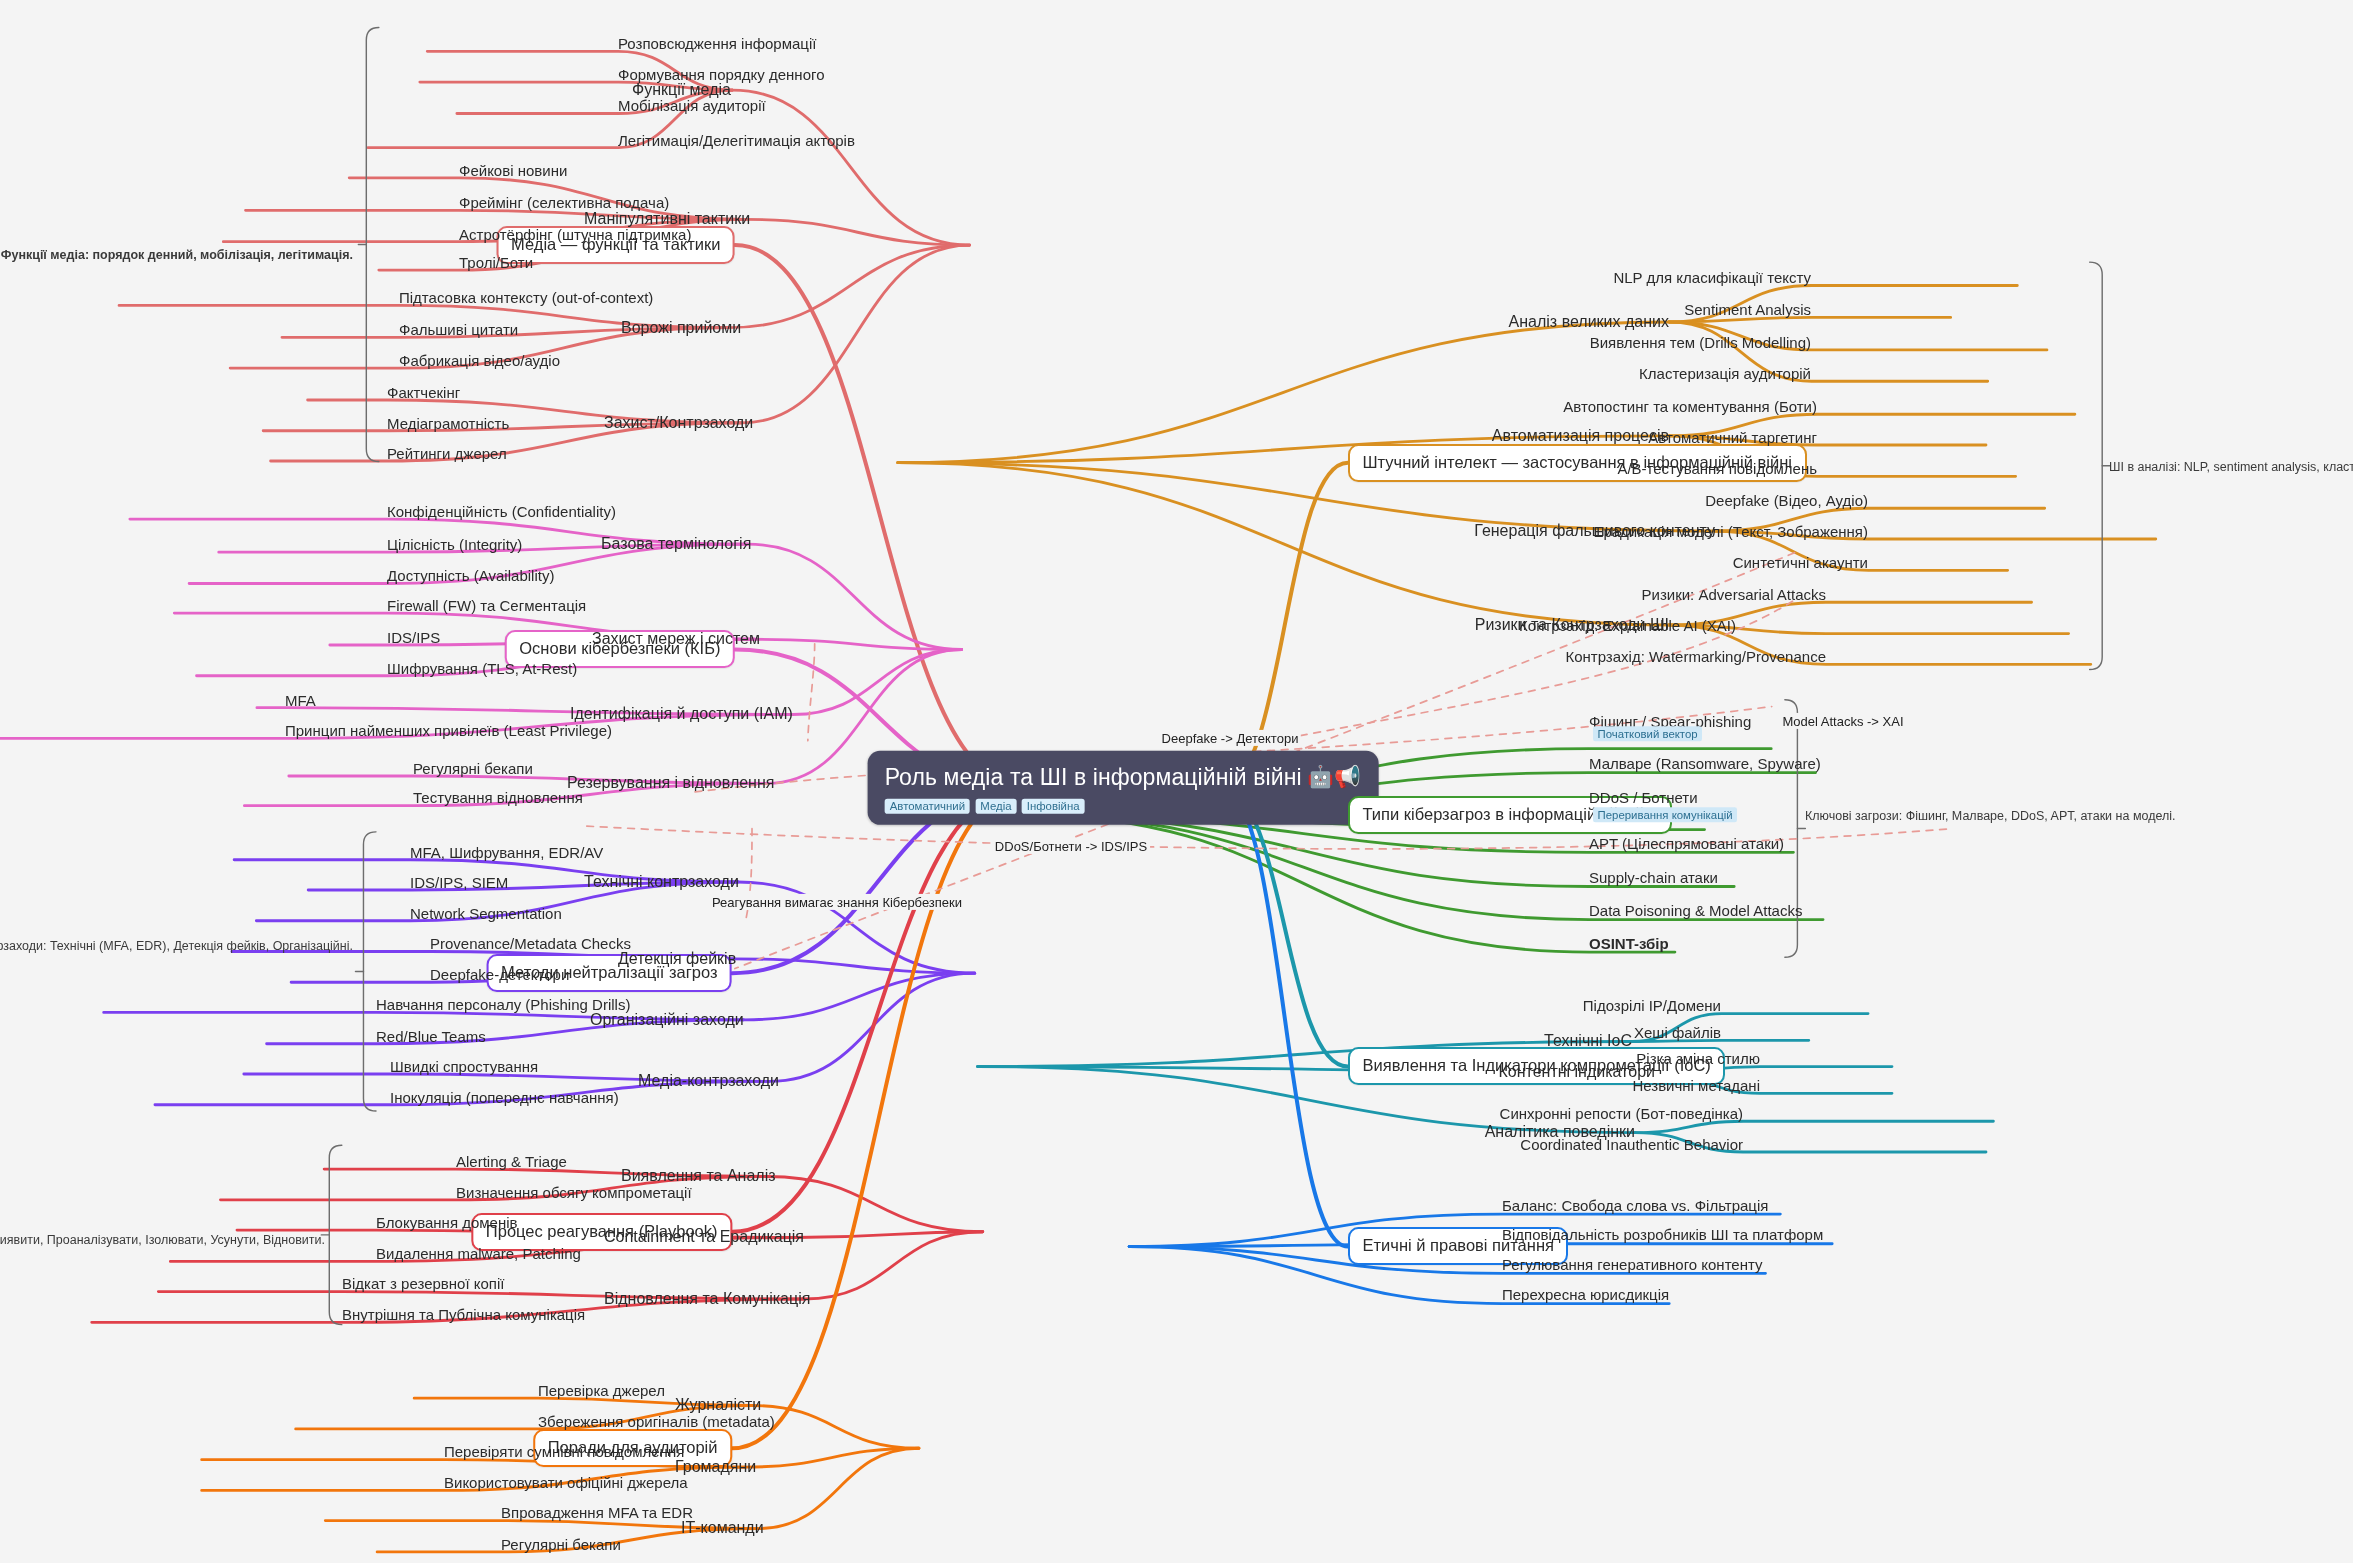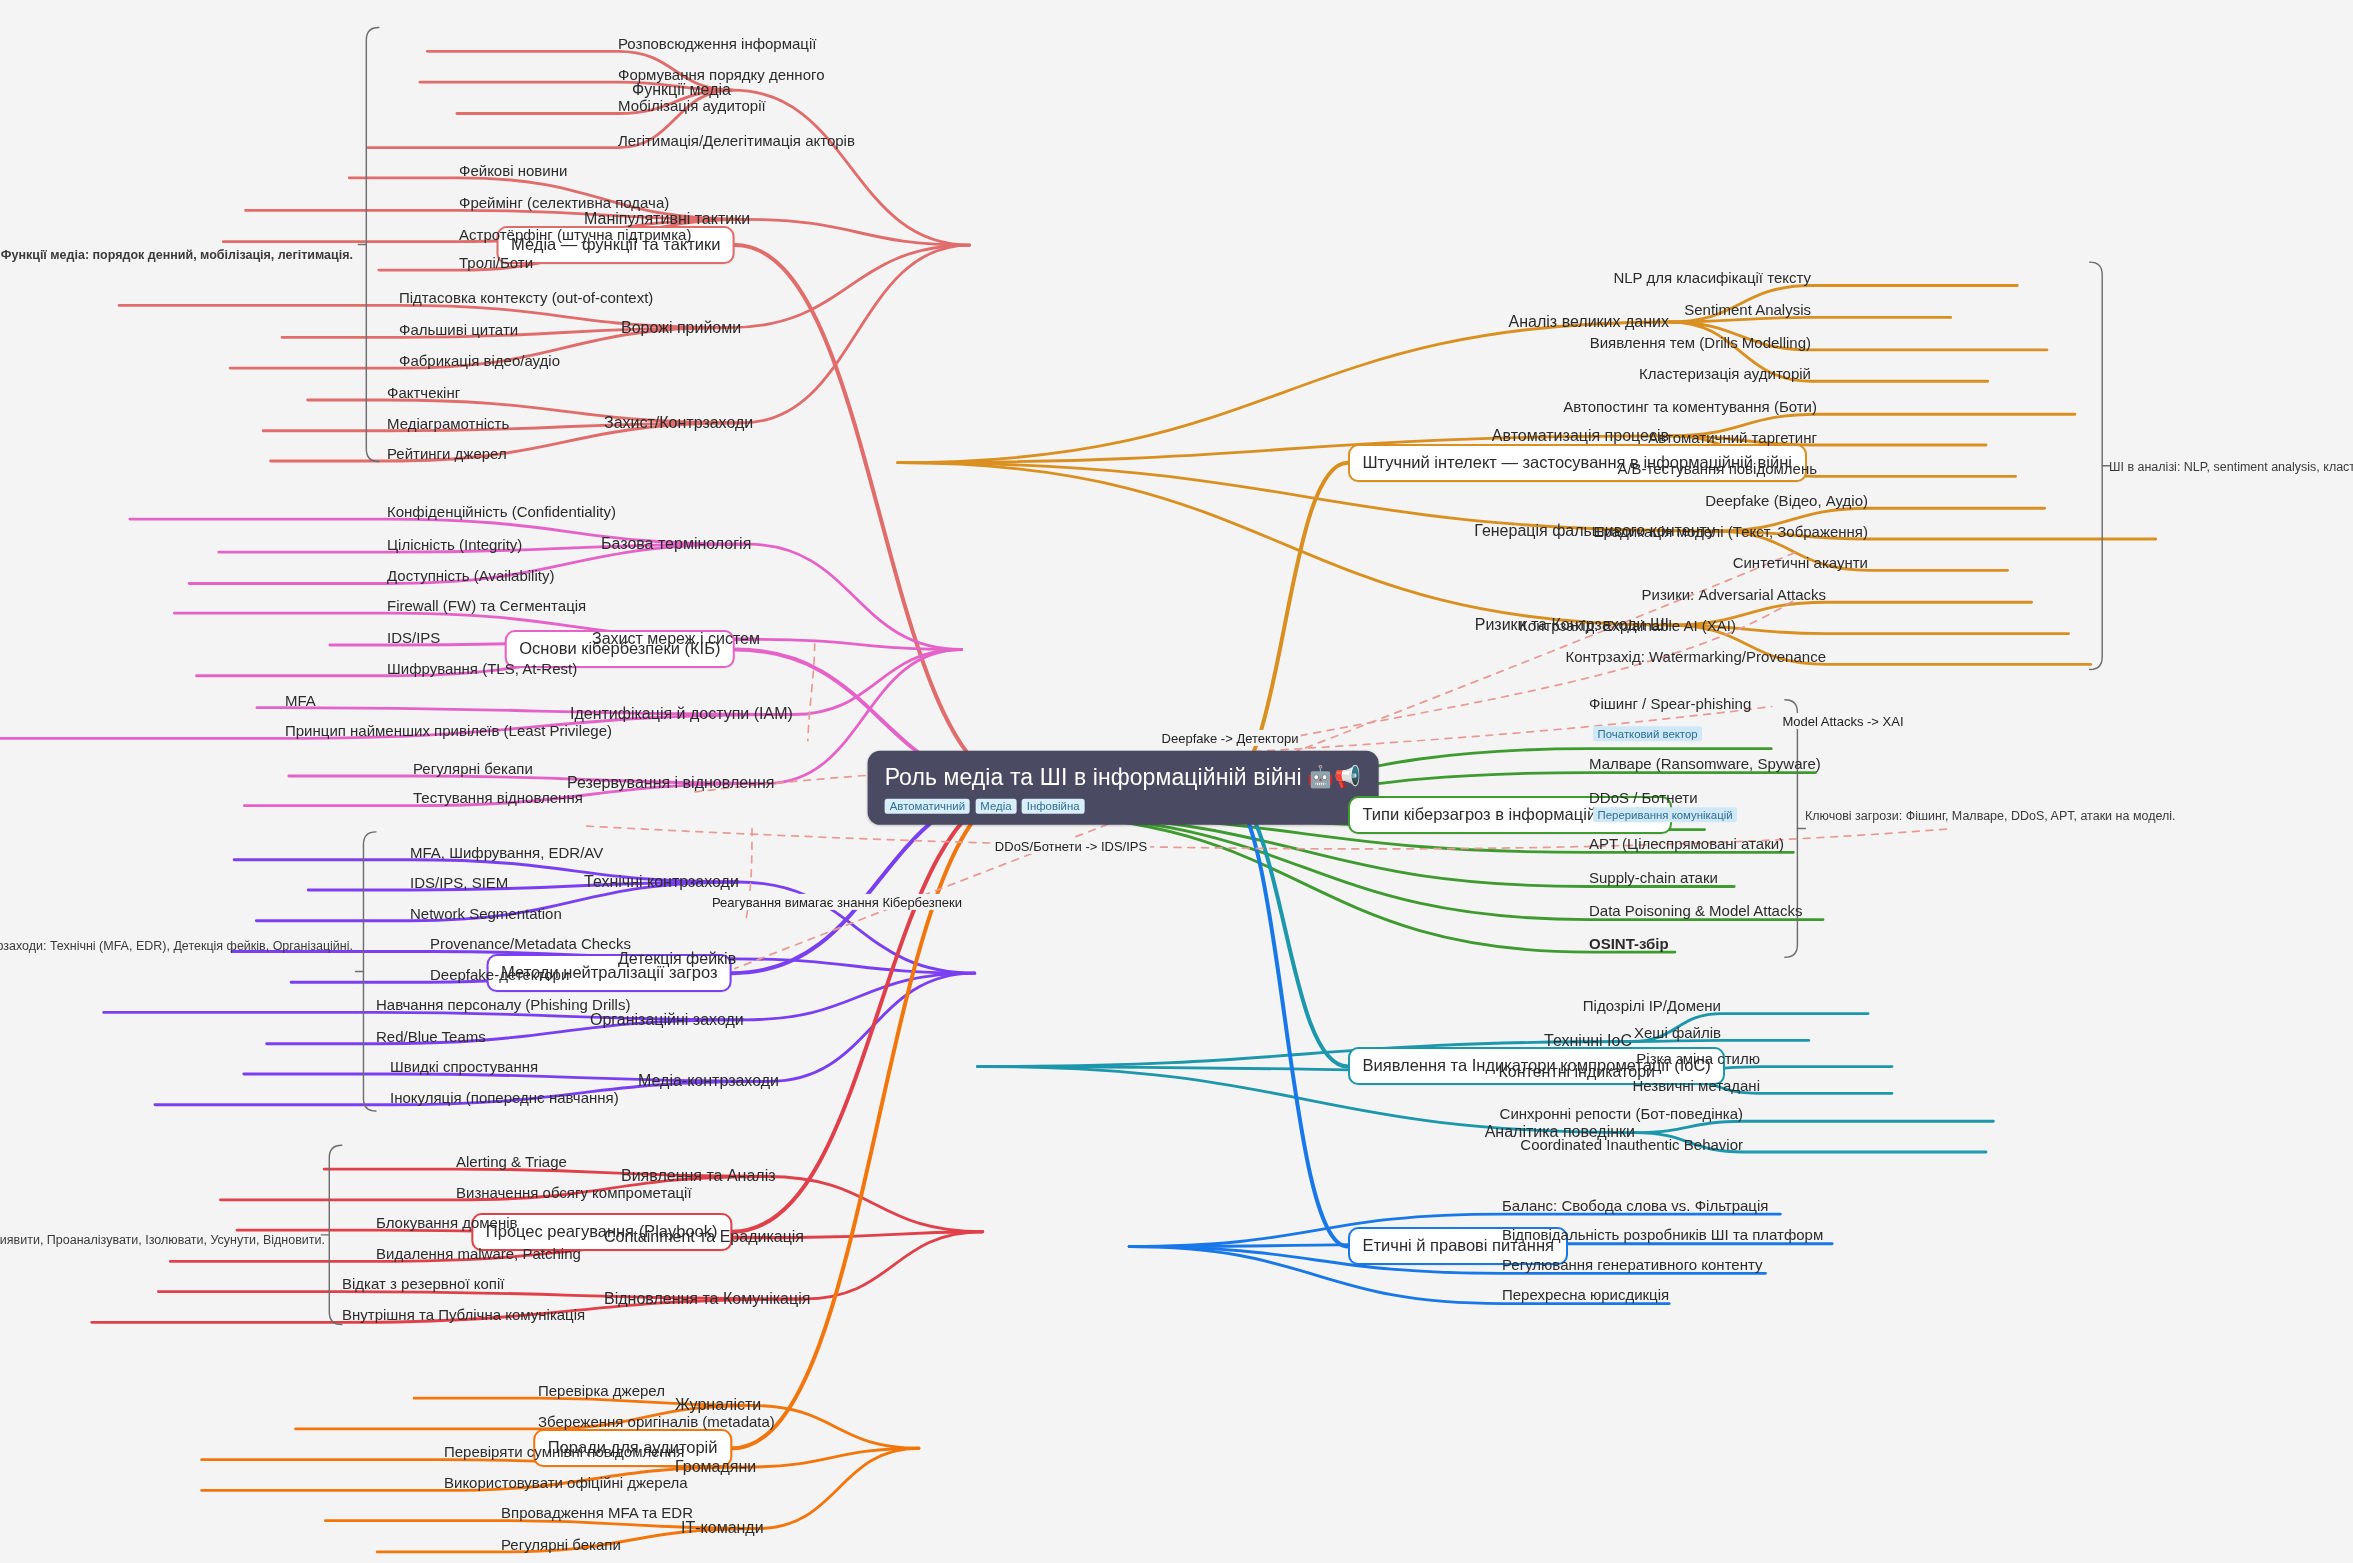--- a/index.html
+++ b/index.html
@@ -264,21 +264,21 @@
       <div class="t2 r" style="left: 1715px; top: 531px;">Генерація фальшивого контенту</div>
       <div class="t3 r" style="left: 1868px; top: 500px;">Deepfake (Відео, Аудіо)</div>
       <div class="t3 r" style="left: 1868px; top: 531px;">Ерадикація моделі (Текст, Зображення)</div>
       <div class="t3 r" style="left: 1868px; top: 562px;">Синтетичні акаунти</div>
       <div class="t2 r" style="left: 1669px; top: 625px;">Ризики та Контрзаходи ШІ</div>
       <div class="t3 r" style="left: 1826px; top: 594px;">Ризики: Adversarial Attacks</div>
       <div class="t3 r" style="left: 1736px; top: 625px;">Контрзахід: Explainable AI (XAI)</div>
       <div class="t3 r" style="left: 1826px; top: 656px;">Контрзахід: Watermarking/Provenance</div>
       <div class="note r" style="left: 2109px; top: 467px;">ШІ в аналізі: NLP, sentiment analysis, кластеризація.</div>
       <div class="branch" style="left: 1348px; top: 815px; border-color: rgb(63, 154, 48);">Типи кіберзагроз в інформаційній війні</div>
-      <div class="t3" style="left: 1589px; top: 703px;">Фішинг / Spear-phishing</div>
+      <div class="t3" style="left: 1589px; top: 721px;">Фішинг / Spear-phishing</div>
       <div class="badge" style="left: 1593px; top: 734px;">Початковий вектор</div>
       <div class="t3" style="left: 1589px; top: 763px;">Малваре (Ransomware, Spyware)</div>
       <div class="t3" style="left: 1589px; top: 797px;">DDoS / Ботнети</div>
       <div class="badge" style="left: 1593px; top: 815px;">Переривання комунікацій</div>
       <div class="t3" style="left: 1589px; top: 843px;">APT (Цілеспрямовані атаки)</div>
       <div class="t3" style="left: 1589px; top: 877px;">Supply-chain атаки</div>
       <div class="t3" style="left: 1589px; top: 910px;">Data Poisoning &amp; Model Attacks</div>
       <div class="t3" style="left: 1589px; top: 943px; font-weight: bold;">OSINT-збір</div>
       <div class="note r" style="left: 1805px; top: 816px;">Ключові загрози: Фішинг, Малваре, DDoS, APT, атаки на моделі.</div>
       <div class="branch" style="left: 1348px; top: 1066px; border-color: rgb(28, 151, 171);">Виявлення та Індикатори компрометації (IoC)</div>

